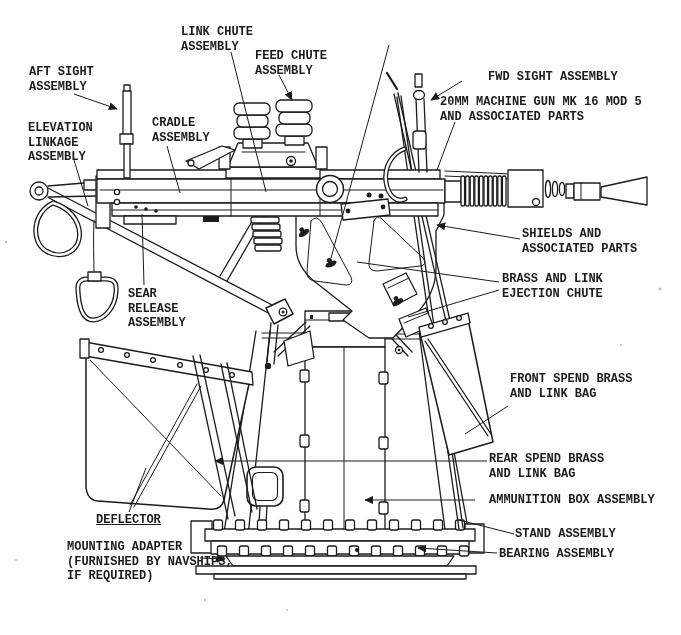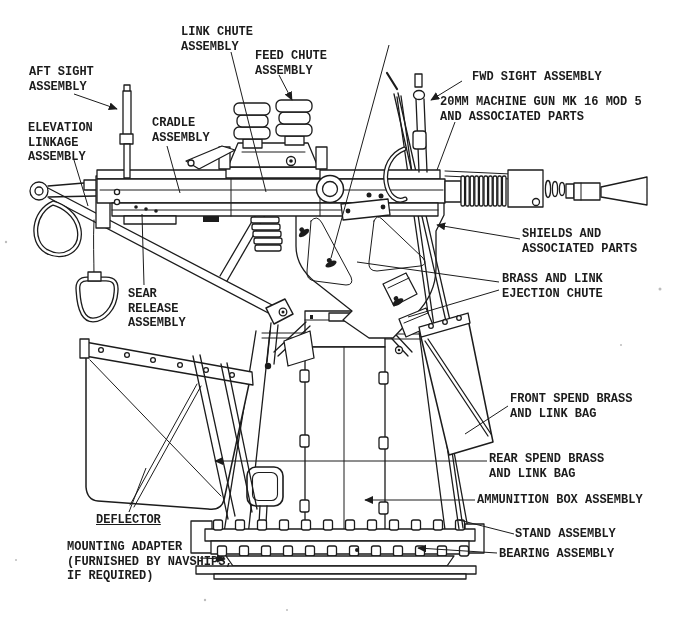--- a/index.html
+++ b/index.html
@@ -327,40 +327,40 @@
     <circle class="speck" cx="287" cy="610" r="1"></circle>
   </g>
 </svg>
 
 <div class="lbl" style="left:181px;top:25px;">LINK CHUTE
 ASSEMBLY</div>
 <div class="lbl" style="left:255px;top:49px;">FEED CHUTE
 ASSEMBLY</div>
 <div class="lbl" style="left:29px;top:65px;">AFT SIGHT
 ASSEMBLY</div>
-<div class="lbl" style="left:472px;top:70px;">FWD SIGHT ASSEMBLY</div>
+<div class="lbl" style="left:488px;top:70px;">FWD SIGHT ASSEMBLY</div>
 <div class="lbl" style="left:440px;top:95px;">20MM MACHINE GUN MK 16 MOD 5
 AND ASSOCIATED PARTS</div>
 <div class="lbl" style="left:28px;top:121px;">ELEVATION
 LINKAGE
 ASSEMBLY</div>
 <div class="lbl" style="left:152px;top:116px;">CRADLE
 ASSEMBLY</div>
 <div class="lbl" style="left:502px;top:272px;">BRASS AND LINK
 EJECTION CHUTE</div>
 <div class="lbl" style="left:522px;top:227px;">SHIELDS AND
 ASSOCIATED PARTS</div>
 <div class="lbl" style="left:128px;top:287px;">SEAR
 RELEASE
 ASSEMBLY</div>
-<div class="lbl" style="left:510px;top:392px;">FRONT SPEND BRASS
+<div class="lbl" style="left:510px;top:372px;">FRONT SPEND BRASS
 AND LINK BAG</div>
 <div class="lbl" style="left:489px;top:452px;">REAR SPEND BRASS
 AND LINK BAG</div>
-<div class="lbl" style="left:477px;top:493px;">AMMUNITION BOX ASSEMBLY</div>
+<div class="lbl" style="left:489px;top:493px;">AMMUNITION BOX ASSEMBLY</div>
 <div class="lbl" style="left:515px;top:527px;">STAND ASSEMBLY</div>
 <div class="lbl" style="left:499px;top:547px;">BEARING ASSEMBLY</div>
 <div class="lbl" style="left:96px;top:513px;text-decoration:underline;">DEFLECTOR</div>
 <div class="lbl" style="left:27px;top:540px;margin-left:40px;">MOUNTING ADAPTER
 (FURNISHED BY NAVSHIPS,
 IF REQUIRED)</div>
 
 </div>
 
 </body></html>

